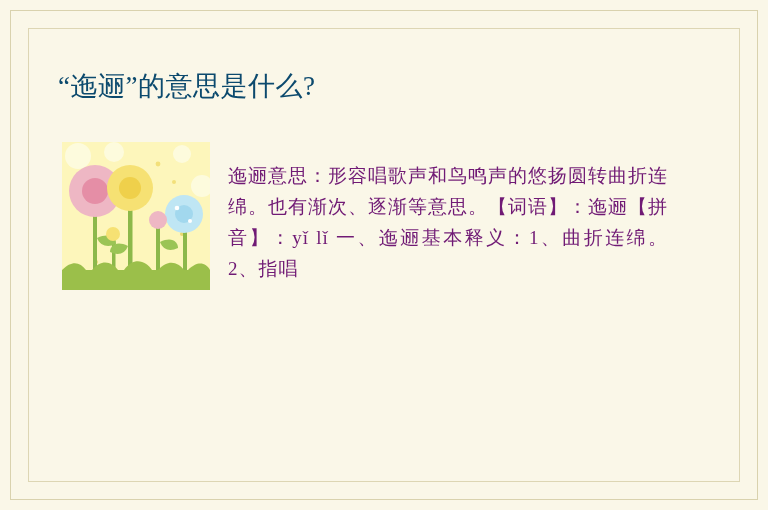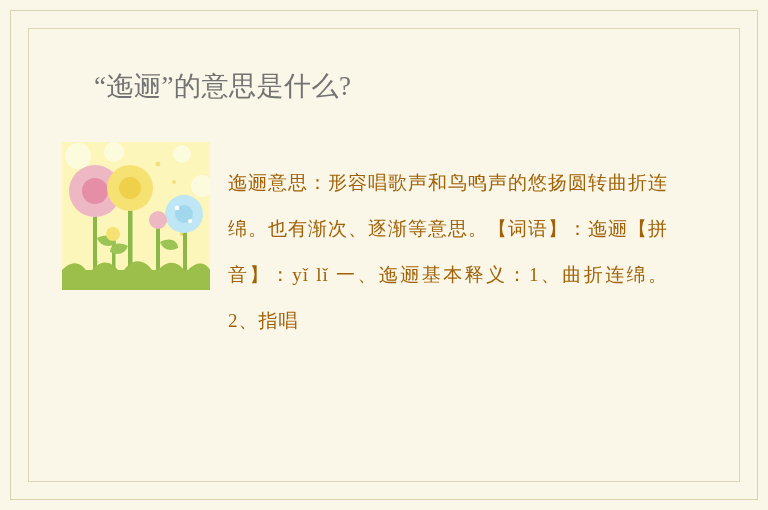--- a/index.html
+++ b/index.html
@@ -37,45 +37,44 @@
     bottom: 28px;
     border: 1px solid #ddd6b4;
     box-sizing: border-box;
   }
   .title {
     position: absolute;
     left: 58px;
     top: 68px;
     font-size: 27px;
     line-height: 36px;
-    color: #737373;
+    color: #0c4a6e;
     letter-spacing: 0.5px;
     font-family: "Liberation Serif", serif;
     white-space: nowrap;
-    margin-left: 36px;
   }
   .illustration {
     position: absolute;
     left: 62px;
     top: 142px;
     width: 148px;
     height: 148px;
     overflow: hidden;
   }
   .illus-svg {
     display: block;
   }
   .body-text {
     position: absolute;
     left: 228px;
     top: 160px;
     width: 440px;
     font-size: 19px;
-    line-height: 46px;
-    color: #a16207;
+    line-height: 31px;
+    color: #701a75;
     font-family: "Liberation Serif", serif;
     letter-spacing: 1px;
     text-align: justify;
   }
 </style>
 </head>
 <body>
 
 <div class="page">
 

